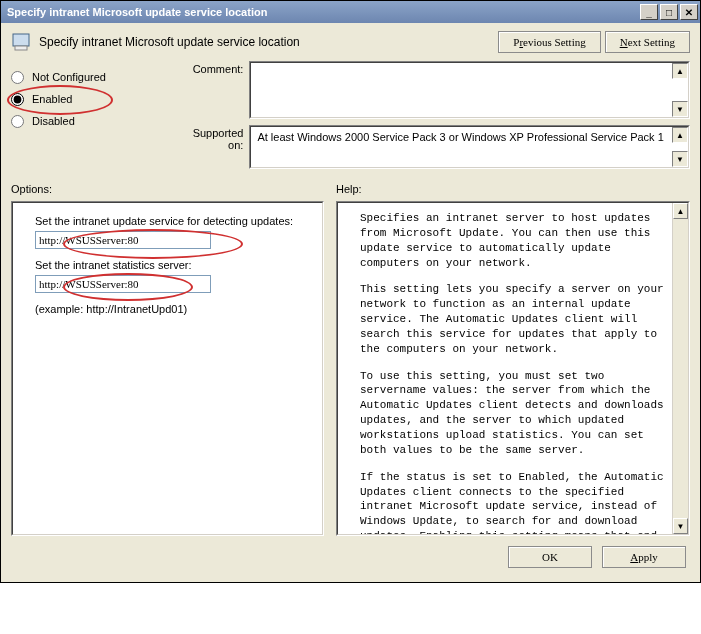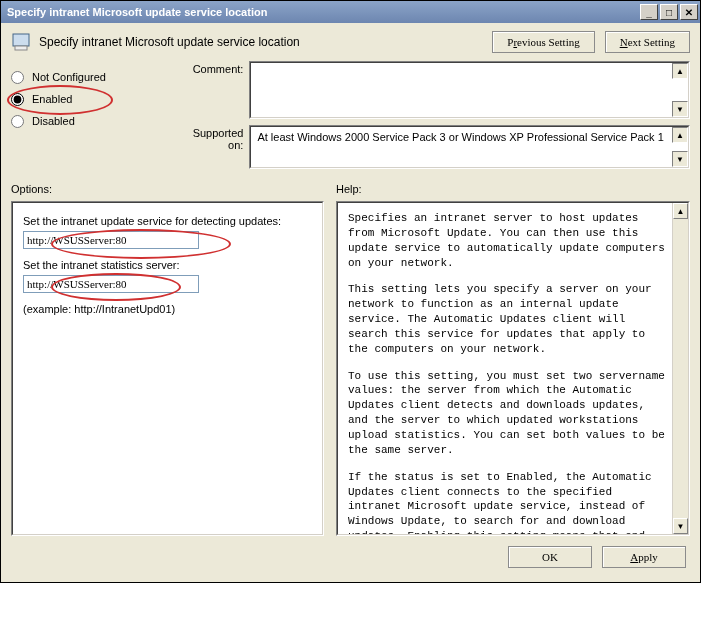--- a/index.html
+++ b/index.html
@@ -5,21 +5,21 @@
 * { box-sizing: border-box; }
 body { margin: 0; font-family: Tahoma, sans-serif; font-size: 11px; color: #000; background: #fff; width: 701px; }
 .window { border: 1px solid #000; background: #ece9d8; }
 .titlebar { background: linear-gradient(#8ba4c8,#6d86b0); color: #fff; height: 22px; display: flex; align-items: center; padding: 0 2px 0 6px; font-weight: bold; }
 .titlebar .spacer { flex: 1; }
 .tb-btn { width: 18px; height: 16px; background: #d4d0c8; border: 1px solid #fff; border-right-color:#404040; border-bottom-color:#404040; margin-left: 2px; display: inline-flex; align-items: center; justify-content: center; font-family: Arial; font-size: 10px; font-weight: bold; color: #000; }
 .body { padding: 8px 10px 10px 10px; }
 .hdr-row { display: flex; align-items: center; gap: 8px; margin-bottom: 8px; }
 .hdr-icon { width: 20px; height: 20px; }
 .hdr-title { flex: 1; font-size: 12px; }
-.nav-btns { display: flex; gap: 10px; margin-left: auto; }
+.nav-btns { display: flex; gap: 4px; margin-left: auto; }
 button.win { font: 11px Tahoma; background: #ece9d8; border: 1px solid #8b8b8b; padding: 4px 14px; min-width: 84px; box-shadow: inset 1px 1px 0 #fff; }
 button.win .ul { text-decoration: underline; }
 .state-comment { display: flex; gap: 14px; margin-top: 1px; }
 .state-col { width: 150px; padding-top: 2px; position: relative; }
 .state-row { display: flex; align-items: center; gap: 6px; margin: 6px 0; height: 16px; }
 input[type=radio]{ margin:0 2px 0 0; width:13px; height:13px; accent-color:#000; }
 .ellipse { position:absolute; border:2px solid #d03030; border-radius:50%; pointer-events:none; }
 .right-col { flex: 1; display: flex; flex-direction: column; gap: 6px; }
 .lbl-block { display: flex; align-items: flex-start; gap: 6px; }
 .lbl-block > label { width: 80px; text-align: right; padding-top: 2px; }
@@ -28,21 +28,21 @@
 .comment-box { width: 100%; height: 58px; position: relative; }
 textarea { width:100%; height:100%; border:none; resize:none; font:11px Tahoma; padding:2px; }
 .scroll-stub { position:absolute; right:0; top:0; width:16px; height:16px; background:#ece9d8; border:1px solid #fff; border-left-color:#808080; border-top-color:#808080; display:flex; align-items:center; justify-content:center; font-size:8px; }
 .scroll-stub.bot { top:auto; bottom:0; }
 .supported-box { width:100%; height:44px; position:relative; }
 .supported-text { padding:4px 20px 4px 6px; height:100%; }
 .section-lbls { display:flex; margin-top:14px; }
 .section-lbls > div:first-child { width: 325px; }
 .panels { display:flex; gap:12px; margin-top:6px; }
 .panel { border:1px solid #808080; border-right-color:#fff; border-bottom-color:#fff; background:#fff; padding:0; height:335px; position:relative; }
-.panel-inner { border:1px solid #404040; border-right-color:#d4d0c8; border-bottom-color:#d4d0c8; height:100%; padding:8px 10px; overflow:hidden; position:relative; }
+.panel-inner { border:1px solid #404040; border-right-color:#d4d0c8; border-bottom-color:#d4d0c8; height:100%; padding:8px 22px; overflow:hidden; position:relative; }
 .options-panel { width: 313px; }
 .help-panel { flex:1; }
 .opt-label { margin: 4px 0 4px 0; }
 input.txt { width: 176px; font: 11px Tahoma; padding: 2px 3px; border:1px solid #7f9db9; background:#fff; }
 .help-text p { margin: 0 0 12px 0; line-height: 1.35; font-family: Liberation Mono, monospace; }
 .footer { display:flex; justify-content:flex-end; gap:10px; padding: 10px 4px 4px 0; }
 .e1 { left:-4px; top:24px; width:106px; height:30px; }
 .e2 { left:28px; top:-2px; width:180px; height:30px; }
 .e3 { left:28px; top:-2px; width:130px; height:28px; }
 .opt-group { position:relative; margin-bottom:10px; }

